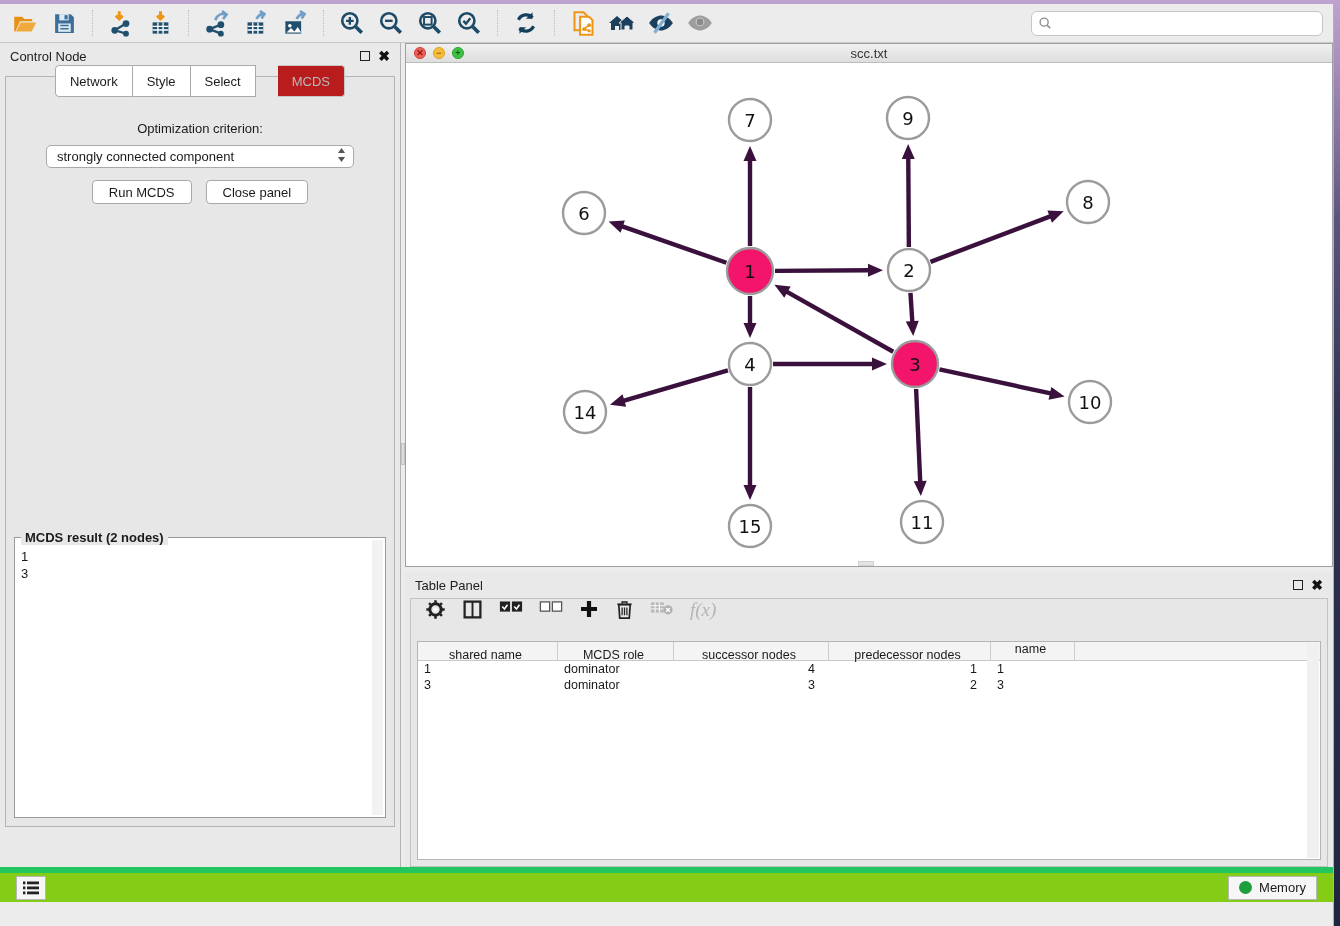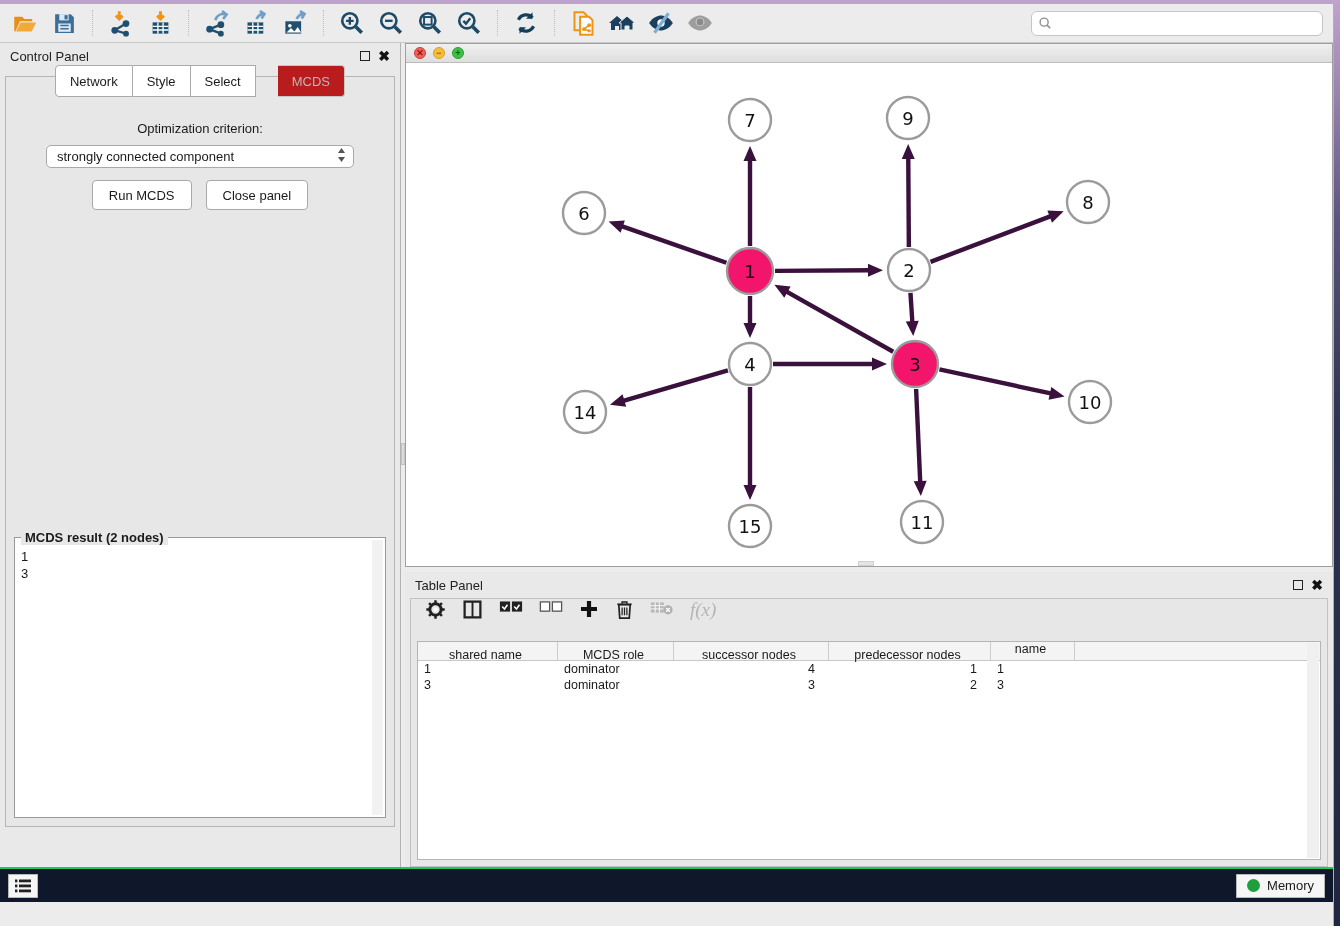--- a/index.html
+++ b/index.html
@@ -48,21 +48,21 @@
   .seg:last-child { border-radius:0 4px 4px 0; }
   .seg.disabled { background:#b91c1c; color:#b9b9b9; border-color:#c6c6c6;margin-left:22px; }
 
   .cp-body { position:absolute; left:5px; right:5px; top:33px; bottom:40px;
     background:#e7e7e7; border:1px solid #b5b5b5; }
   .opt-label { text-align:center; margin-top:44px; font-size:13px; }
   .dropdown { margin:9px auto 0; width:308px; height:23px; background:#fff; border:1px solid #a9a9a9;
     border-radius:5px; display:flex; align-items:center; padding:0 6px 0 10px; font-size:13px; }
   .dropdown .dd-arrows { margin-left:auto; }
   .btn-row { display:flex; justify-content:center; gap:14px; margin-top:12px; }
-  .pbtn { height:30px; padding:0 16px; background:#fff; border:1px solid #a9a9a9; border-radius:4px;
+  .pbtn { height:24px; padding:0 16px; background:#fff; border:1px solid #a9a9a9; border-radius:4px;
     font-size:13px; display:flex; align-items:center; }
 
   .result-box { position:absolute; left:8px; right:8px; top:460px; bottom:8px;
     border:1px solid #9a9a9a; background:#fff; }
   .result-legend { position:absolute; top:-8px; left:6px; background:#e7e7e7; padding:0 4px; font-size:13px;font-weight:bold; }
   .result-text { position:absolute; inset:10px 14px 2px 6px; font-size:13px; line-height:17px; white-space:pre; overflow:hidden; }
   .result-scroll { position:absolute; top:2px; bottom:2px; right:2px; width:11px; background:#f2f2f2; }
 
   
   .right-side { flex:1; display:flex; flex-direction:column; }
@@ -94,22 +94,22 @@
   .dt-header { display:flex; background:#f4f4f4; border-bottom:1px solid #c9c9c9; height:19px; }
   .dt-hcell { display:flex; align-items:center; border-right:1px solid #cdcdcd; font-size:12.5px; padding-left:6px; gap:6px;flex-direction:column; }
   .dt-hcell .hlabel { flex:1; text-align:center; padding-right:10px; }
   .dt-row { display:flex; height:16px; }
   .dt-cell { font-size:12.5px; display:flex; align-items:center; padding:0 6px; }
   .dt-cell.right { justify-content:flex-end; padding-right:14px; }
 
   .tp-tabs { height:30px; display:flex; justify-content:center; align-items:center; }
 
   
-  .statusbar { height:35px; background:#0f172a; border-top:2px solid #22c55e;
-    display:flex; align-items:center; padding:0 8px; }
+  .statusbar { height:35px; background:#84cc16; border-top:6px solid #22c55e;
+    display:flex; align-items:center; padding:0 16px; }
   .status-left-btn { width:30px; height:24px; background:#f6f6f6; border:1px solid #b7b7b7;
     display:flex; align-items:center; justify-content:center; }
   .memory-btn { margin-left:auto; height:24px; padding:0 10px; background:#f6f6f6; border:1px solid #b7b7b7;
     display:flex; align-items:center; gap:7px; font-size:13px; }
   .mem-dot { width:13px; height:13px; border-radius:50%; background:#1f9e3c; }
 </style>
 </head>
 <body>
 
 <div class="wallpaper"></div>
@@ -249,21 +249,21 @@
           <path d="M10.4 10.4L14 14" stroke="#8f8f8f" stroke-width="1.8"></path>
       </svg>
       <input type="text" value="" style="">
     </div>
   </div>
 
   <div class="main">
 
     <div class="control-panel">
       <div class="panel-header">
-        <span class="ph-title">Control Panel</span>
+        <span class="ph-title">Control Node</span>
         <span class="ph-actions">
           <span class="ph-float"></span>
           <span class="ph-close">✖</span>
         </span>
       </div>
       <div class="cp-tabs" id="cp-tabs">
           <div class="seg">Network</div>
           <div class="seg">Style</div>
           <div class="seg">Select</div>
           <div class="seg disabled">MCDS</div>
@@ -298,20 +298,21 @@
 
     <div class="right-side">
 
       <div class="network-window">
         <div class="net-titlebar">
           <div class="nl-group">
             <span class="nl red">✕</span>
             <span class="nl yellow">−</span>
             <span class="nl green">+</span>
           </div>
+          <div class="net-title">scc.txt</div>
         </div>
         <div class="net-canvas">
           <svg id="graph-svg" width="926" height="500" viewBox="0 0 926 500">
               <line x1="344" y1="183" x2="344" y2="96" stroke="#3a113c" stroke-width="4.4"></line>
               <polygon points="344,83 350.5,98 337.5,98" fill="#3a113c"></polygon>
               <line x1="320.39911144699016" y1="199.75390640918934" x2="214.81738614269537" y2="162.86390600166465" stroke="#3a113c" stroke-width="4.4"></line>
               <polygon points="202.54492409513023,158.5759373344431 218.84944156054692,157.38736246514694 214.56147289332537,169.65982451271205" fill="#3a113c"></polygon>
               <line x1="368.99950557220126" y1="207.8427704052063" x2="464.00077130736605" y2="207.24527816787818" stroke="#3a113c" stroke-width="4.4"></line>
               <polygon points="477.0005142049107,207.16351877858546 462.04169055623635,213.757727984234 461.9599311669436,200.75798508668936" fill="#3a113c"></polygon>
               <line x1="344" y1="233" x2="344" y2="262" stroke="#3a113c" stroke-width="4.4"></line>

